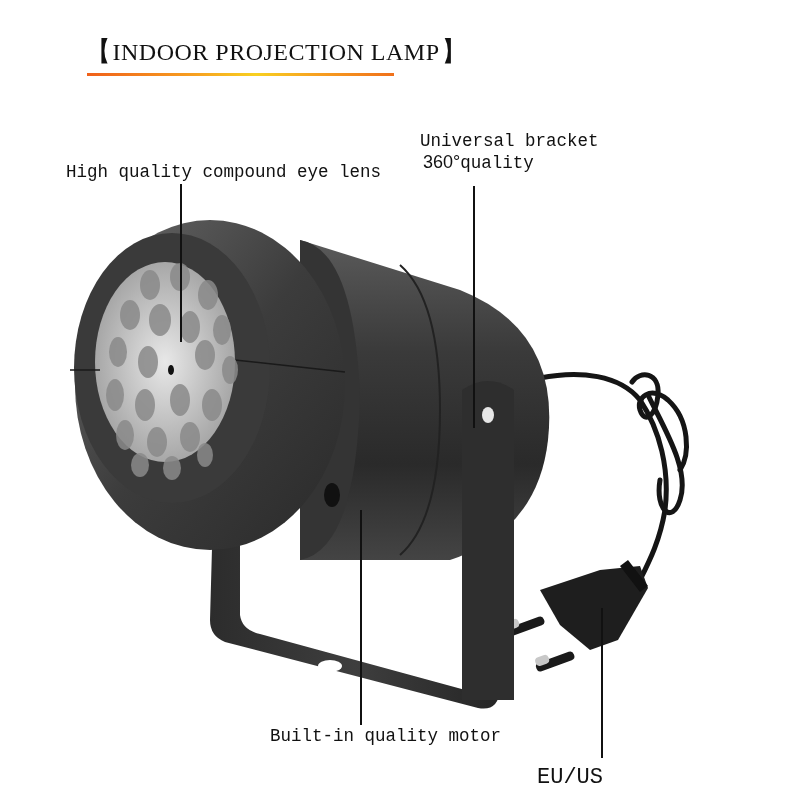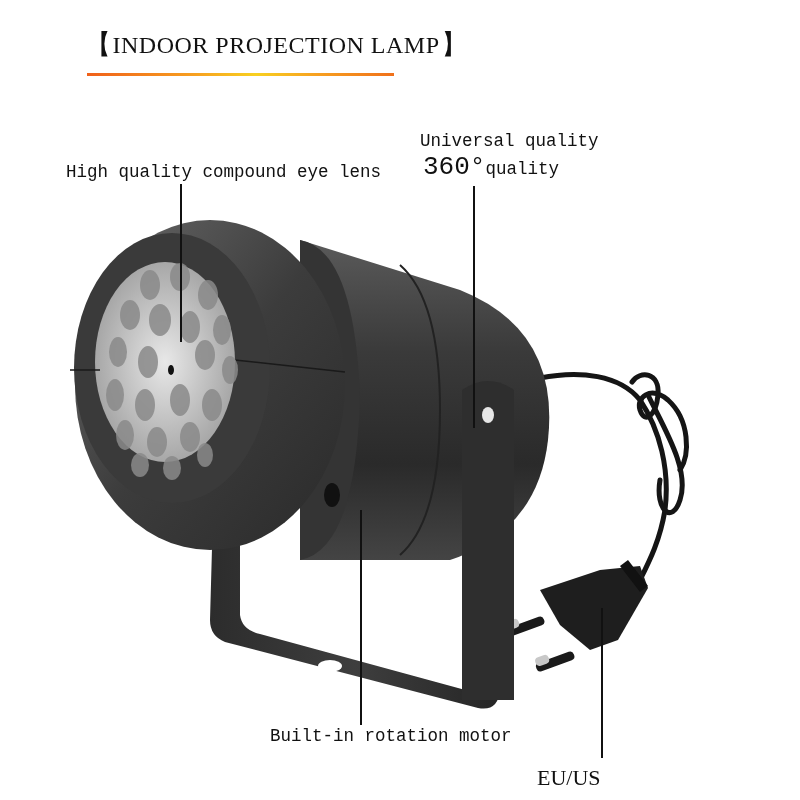--- a/index.html
+++ b/index.html
@@ -1,23 +1,23 @@
 <!DOCTYPE html>
 <html><head>
 <meta charset="utf-8">
 <style>
   html, body { margin:0; padding:0; background:#ffffff; }
   body { width:800px; height:800px; position:relative; overflow:hidden; font-family:"Liberation Mono", "DejaVu Sans Mono", monospace; color:#111; }
   .abs { position:absolute; }
-  .header { left:86px; top:27px; font-family:"Liberation Serif", "DejaVu Serif", serif; font-size:24px; letter-spacing:0.5px; color:#111; white-space:nowrap; }
+  .header { left:86px; top:34px; font-family:"Liberation Serif", "DejaVu Serif", serif; font-size:24px; letter-spacing:0.5px; color:#111; white-space:nowrap; }
   .header .br { font-weight:900; font-size:26px; display:inline-block; transform:scaleX(0.8); }
   .underline { left:87px; top:73px; width:307px; height:3px; background:linear-gradient(90deg,#f0601a 0%,#f7a020 35%,#f8d020 55%,#f7a020 75%,#f0701a 100%); }
   .label { font-family:"Liberation Mono", "DejaVu Sans Mono", monospace; font-size:17.5px; color:#111; white-space:nowrap; }
-  .big { font-family:Liberation Mono, monospace; font-size:26px; }
-  .eu { font-family:Liberation Serif, serif; font-size:22px; }
+  .big { font-family:Liberation Sans, sans-serif; font-size:18px; }
+  .eu { font-family:Liberation Mono, monospace; font-size:22px; }
   .leader { background:#111; width:2px; }
   svg { position:absolute; left:0; top:0; }
 </style>
 </head>
 <body>
 
 <div class="abs header">
   <span class="br">【</span><span>INDOOR PROJECTION LAMP</span><span class="br">】</span>
 </div>
 <div class="abs underline"></div>
@@ -106,23 +106,23 @@
     <ellipse cx="140" cy="465" rx="9" ry="12"></ellipse>
     <ellipse cx="172" cy="468" rx="9" ry="12"></ellipse>
     <ellipse cx="205" cy="455" rx="8" ry="12"></ellipse>
   </g>
   <ellipse cx="171" cy="370" rx="3" ry="5" fill="#111"></ellipse>
 </svg>
 
 <div class="abs label" style="left:66px; top:162px;">High quality compound eye lens</div>
 <div class="abs leader" style="left:180px; top:184px; height:158px;"></div>
 
-<div class="abs label" style="left:420px; top:131px;">Universal quality</div>
+<div class="abs label" style="left:420px; top:131px;">Universal bracket</div>
 <div class="abs" style="left:423px; top:152px; white-space:nowrap;">
   <span class="big">360°</span><span class="label">quality</span>
 </div>
 <div class="abs leader" style="left:473px; top:186px; height:242px;"></div>
 
 <div class="abs leader" style="left:360px; top:510px; height:215px;"></div>
-<div class="abs label" style="left:270px; top:726px;">Built-in rotation motor</div>
+<div class="abs label" style="left:270px; top:726px;">Built-in quality motor</div>
 
 <div class="abs leader" style="left:601px; top:608px; height:150px;"></div>
 <div class="abs eu" style="left:537px; top:765px;">EU/US</div>
 
 </body></html>

